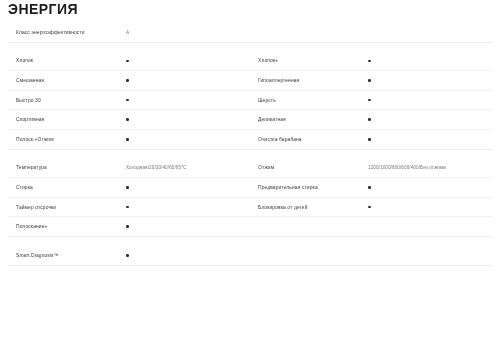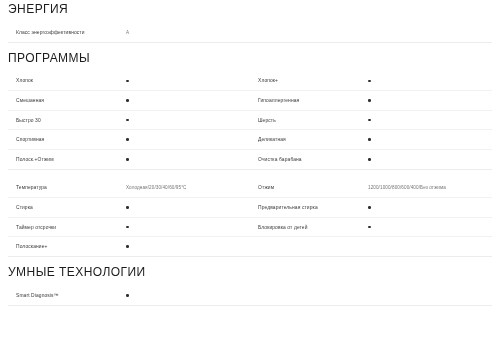--- a/index.html
+++ b/index.html
@@ -17,22 +17,22 @@
   }
   .spec-sheet {
     width: 500px;
     box-sizing: border-box;
     padding: 0 8px;
   }
   .section {
     margin: 0;
   }
   .section-head {
-    font-size: 12px;
-    font-weight: 400;
+    font-size: 14px;
+    font-weight: 700;
     letter-spacing: 0.45px;
     color: #1c1c1c;
     text-transform: uppercase;
     padding: 0 0 0 0;
     line-height: 10px;
   }
   .sec-energy .section-head { padding-top: 4px; }
   .sec-programs .section-head { padding-top: 10px; }
   .sec-options .section-head  { padding-top: 10px; }
   .sec-smart .section-head    { padding-top: 10px; }
@@ -96,21 +96,20 @@
             <div class="cell-value">A</div>
           </div>
           <div class="cell empty">
             <div class="cell-label"></div>
             <div class="cell-value"></div>
           </div>
         </div>
       </div>
     </div>
     <div class="section sec-programs">
-      <div class="section-head">ПРОГРАММЫ</div>
       <div class="rows">
         <div class="row">
           <div class="cell">
             <div class="cell-label">Хлопок</div>
             <span class="dot"></span>
           </div>
           <div class="cell">
             <div class="cell-label">Хлопок+</div>
             <span class="dot"></span>
           </div>
@@ -195,21 +194,20 @@
             <span class="dot"></span>
           </div>
           <div class="cell empty">
             <div class="cell-label"></div>
             <div class="cell-value"></div>
           </div>
         </div>
       </div>
     </div>
     <div class="section sec-smart">
-      <div class="section-head">УМНЫЕ ТЕХНОЛОГИИ</div>
       <div class="rows">
         <div class="row">
           <div class="cell">
             <div class="cell-label">Smart Diagnosis™</div>
             <span class="dot"></span>
           </div>
           <div class="cell empty">
             <div class="cell-label"></div>
             <div class="cell-value"></div>
           </div>

